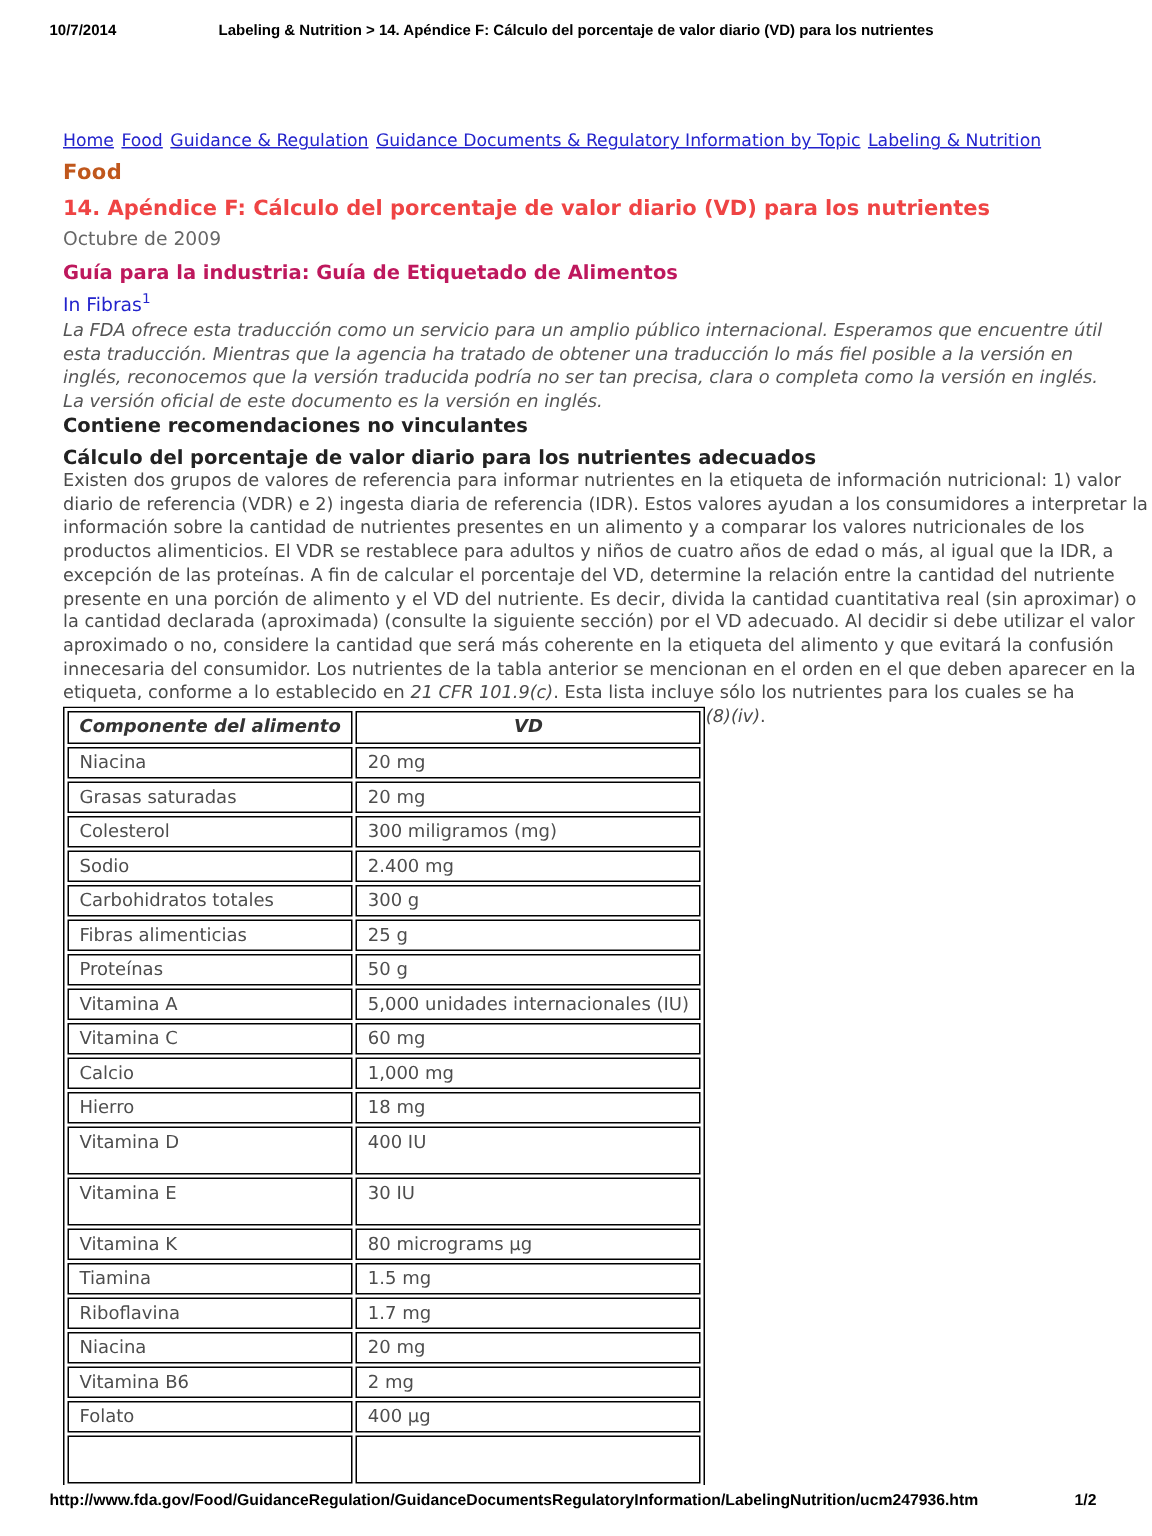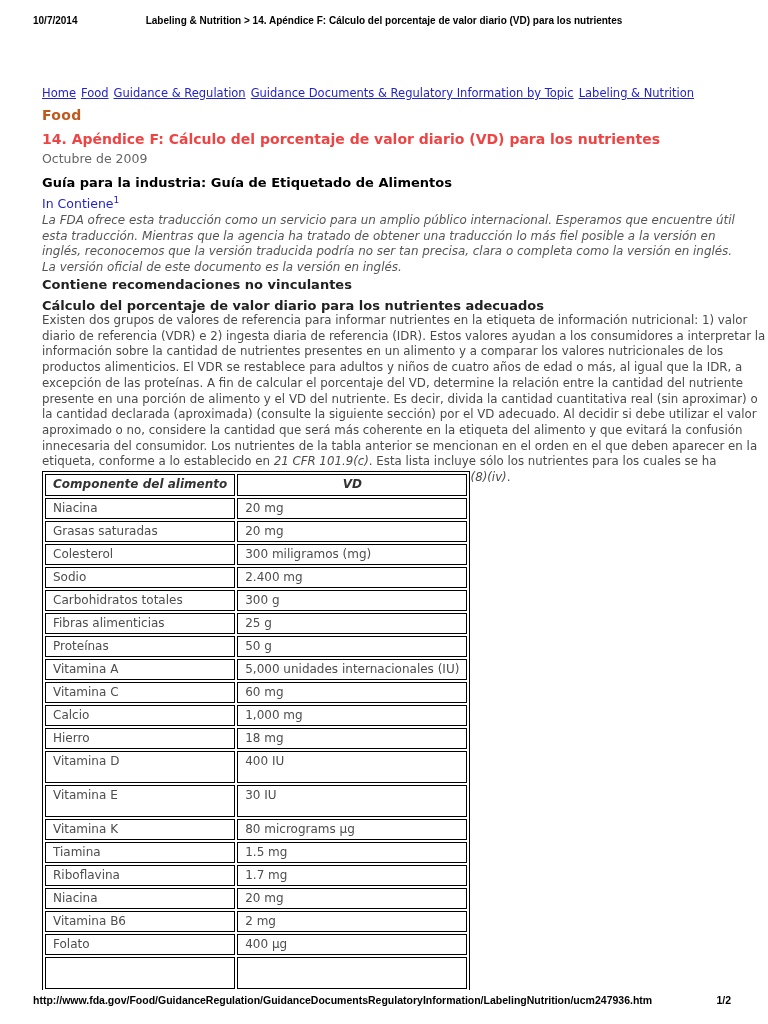--- a/index.html
+++ b/index.html
@@ -17,21 +17,21 @@
   .print-footer{position:absolute;top:990px;left:0;width:768px;height:34px;background:#fff;
     font-family:"Liberation Sans",sans-serif;font-size:10.5px;font-weight:bold;color:#000;z-index:5;}
   .pf-url{position:absolute;left:33px;top:4px;}
   .pf-page{position:absolute;right:37px;top:4px;}
   
   .breadcrumb{position:absolute;top:87px;left:42px;width:710px;font-size:11.5px;line-height:13px;}
   .breadcrumb a{color:var(--link,#2323cc);text-decoration:underline;margin-right:5px;cursor:pointer;}
   .food-label{position:absolute;top:107px;left:42px;font-size:14px;font-weight:bold;color:var(--accent,#c0571c);letter-spacing:.3px;}
   .page-title{position:absolute;top:131px;left:42px;width:712px;font-size:14px;font-weight:bold;color:#ef4444;margin:0;}
   .pub-date{position:absolute;top:151px;left:42px;font-size:12.5px;color:#666;}
-  .guide-heading{position:absolute;top:175px;left:42px;font-size:13px;font-weight:bold;color:#000000;margin:0;}
+  .guide-heading{position:absolute;top:175px;left:42px;font-size:13px;font-weight:bold;color:#be185d;margin:0;}
   .in-english{position:absolute;top:195px;left:42px;font-size:12.5px;}
   .in-english a{color:var(--link,#2323cc);text-decoration:none;cursor:pointer;}
   .in-english sup{font-size:9px;}
   .disclaimer{position:absolute;top:213px;left:42px;width:704px;margin:0;
     font-size:11.9px;font-style:italic;color:#555;line-height:15.5px;}
   .notice-heading{position:absolute;top:277px;left:42px;font-size:13px;font-weight:bold;color:#222;margin:0;}
   .calc-heading{position:absolute;top:298px;left:42px;font-size:13px;font-weight:bold;color:#222;margin:0;}
   .body-para{position:absolute;top:313px;left:42px;width:724px;margin:0;
     font-size:11.8px;color:#4a4a4a;line-height:15.7px;}
   .body-para .it{font-style:italic;}
@@ -61,21 +61,21 @@
 
   <div class="food-label">Food</div>
 
   <h1 class="page-title">14. Apéndice F: Cálculo del porcentaje de valor diario (VD) para los nutrientes</h1>
 
   <div class="pub-date">Octubre de 2009</div>
 
   <h2 class="guide-heading">Guía para la industria: Guía de Etiquetado de Alimentos</h2>
 
   <div class="in-english">
-    <a><span>In Contiene</span><sup>1</sup></a>
+    <a><span>In Fibras</span><sup>1</sup></a>
   </div>
 
   <p class="disclaimer">La FDA ofrece esta traducción como un servicio para un amplio público internacional. Esperamos que encuentre útil esta traducción. Mientras que la agencia ha tratado de obtener una traducción lo más fiel posible a la versión en inglés, reconocemos que la versión traducida podría no ser tan precisa, clara o completa como la versión en inglés. La versión oficial de este documento es la versión en inglés.</p>
 
   <h3 class="notice-heading">Contiene recomendaciones no vinculantes</h3>
 
   <h3 class="calc-heading">Cálculo del porcentaje de valor diario para los nutrientes adecuados</h3>
 
   <p class="body-para" id="body-para"><span>Existen dos grupos de valores de referencia para informar nutrientes en la etiqueta de información nutricional: 1) valor diario de referencia (VDR) e 2) ingesta diaria de referencia (IDR). Estos valores ayudan a los consumidores a interpretar la información sobre la cantidad de nutrientes presentes en un alimento y a comparar los valores nutricionales de los productos alimenticios. El VDR se restablece para adultos y niños de cuatro años de edad o más, al igual que la IDR, a excepción de las proteínas. A fin de calcular el porcentaje del VD, determine la relación entre la cantidad del nutriente presente en una porción de alimento y el VD del nutriente. Es decir, divida la cantidad cuantitativa real (sin aproximar) o la cantidad declarada (aproximada) (consulte la siguiente sección) por el VD adecuado. Al decidir si debe utilizar el valor aproximado o no, considere la cantidad que será más coherente en la etiqueta del alimento y que evitará la confusión innecesaria del consumidor. Los nutrientes de la tabla anterior se mencionan en el orden en el que deben aparecer en la etiqueta, conforme a lo establecido en </span><span class="it">21 CFR 101.9(c)</span><span>. Esta lista incluye sólo los nutrientes para los cuales se ha establecido un VDR en </span><span class="it">21 CFR 101.9(c)(9)</span><span> o una IDR en </span><span class="it">21 CFR 101.9(c)(8)(iv)</span><span>.</span></p>
 

